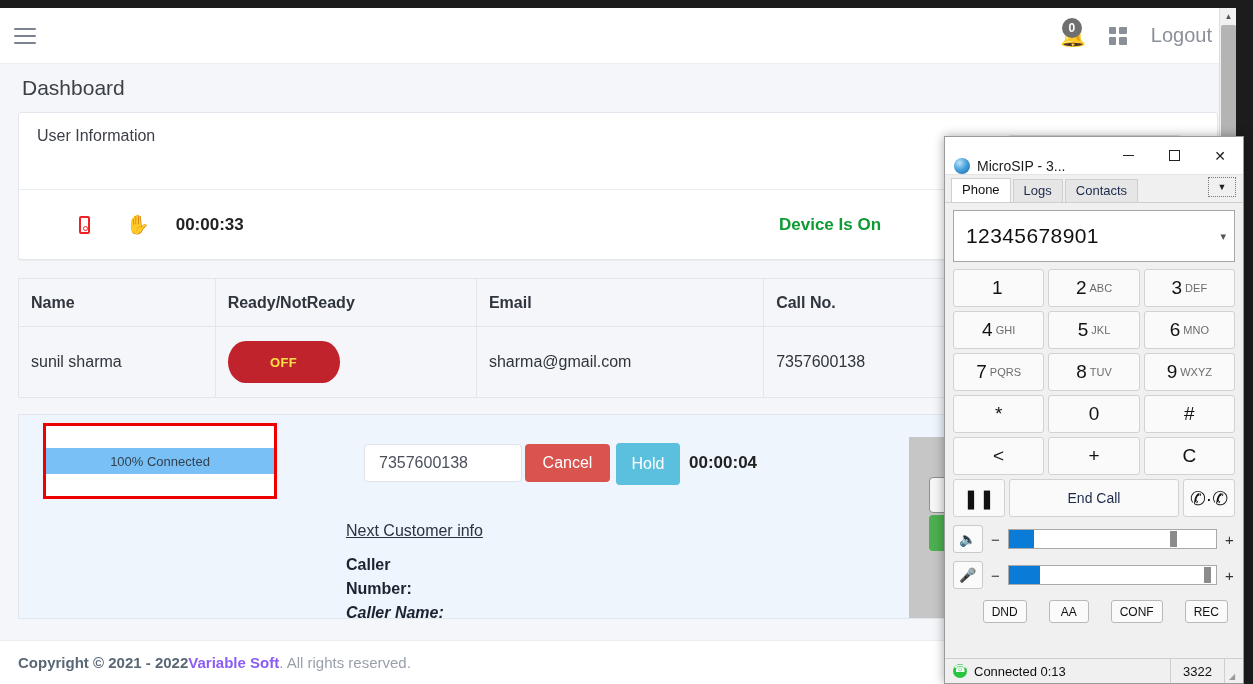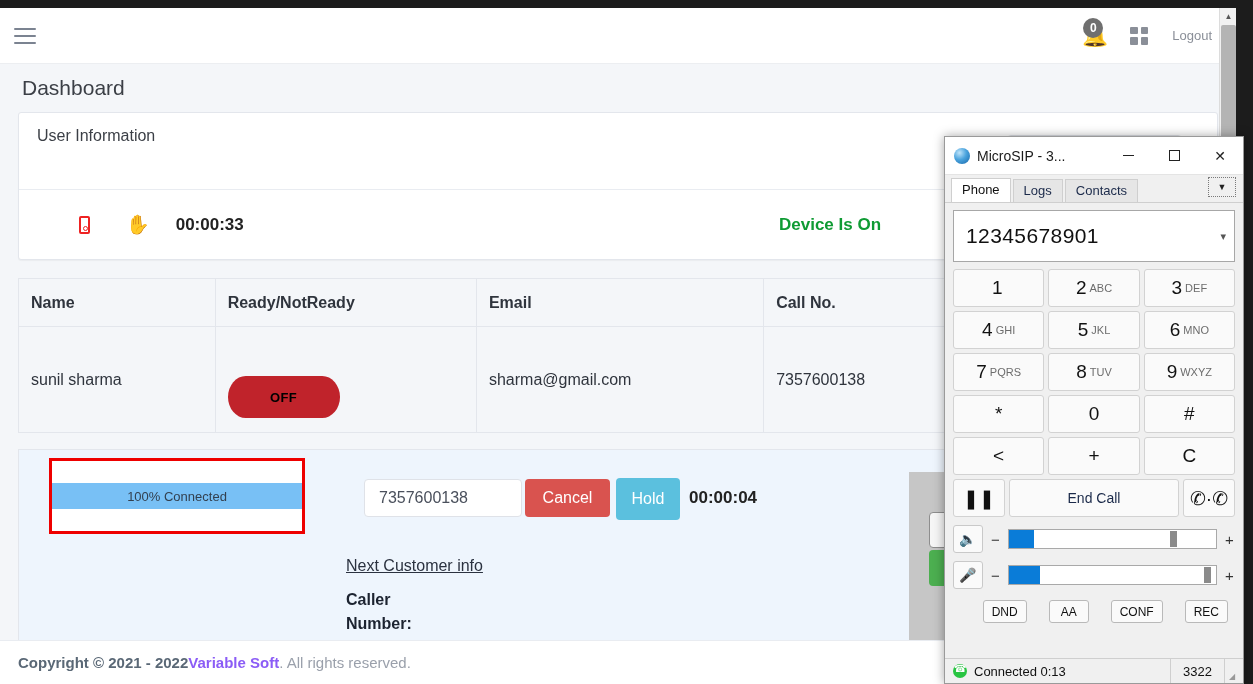--- a/index.html
+++ b/index.html
@@ -53,21 +53,21 @@
     background: #6f6f6f; color: #fff;
     font-size: 12px; font-weight: bold;
     display: flex; align-items: center; justify-content: center;
   }
   .grid-icon {
     width: 18px; height: 18px;
     display: grid; grid-template-columns: 1fr 1fr; grid-template-rows: 1fr 1fr; gap: 3px;
   }
   .grid-icon i { background: #8a8f98; display: block; border-radius: 1px; }
   .logout-link {
-    font-size: 13px; color: #8a8f98; text-decoration: none;
+    font-size: 20px; color: #8a8f98; text-decoration: none;
   }
 
   .page-title {
     font-size: 21px; color: #3b3f46; font-weight: 400;
     padding: 12px 0 12px 22px;
     background: #f4f6f9;
   }
   .content-area {
     background: #f4f6f9;
     padding: 0 18px 0 18px;
@@ -122,37 +122,37 @@
   table.agents th { font-weight: bold; height: 48px; }
   table.agents td { height: 70px; }
   .col-name { width: 152px; }
   .col-ready { width: 202px; }
   .col-email { width: 222px; }
   .col-phone { width: 145px; }
   .col-ext { width: 178px; }
   .off-pill {
     display: inline-flex; align-items: center; justify-content: center;
     width: 112px; height: 42px;
-    background: #c0232b; color: #000000;
+    background: #c0232b; color: #fde047;
     border-radius: 22px/26px;
     font-size: 13px; font-weight: bold; letter-spacing: .4px;
-    border: none; cursor: pointer; margin-top: 35px;
+    border: none; cursor: pointer;
   }
 
   .call-panel {
     margin-top: 16px;
     background: #eef5fd;
     border: 1px solid #e3e6ec;
     height: 205px;
     position: relative;
     overflow: hidden;
   }
   .conn-box {
-    position: absolute; left: 30px; top: 8px;
-    width: 256px; height: 76px;
+    position: absolute; left: 24px; top: 8px;
+    width: 234px; height: 76px;
     border: 3px solid #ee0000;
     background: #fff;
     display: flex; align-items: center; justify-content: center;
   }
   .progress {
     width: 252px; height: 26px;
     background: #78c0f5;
     display: flex; align-items: center; justify-content: center;
     font-size: 13px; color: #33404f;
   }
@@ -246,21 +246,21 @@
     position: absolute;
     left: 944px; top: 136px;
     width: 300px; height: 548px;
     background: #f0f0f0;
     border: 1px solid #9a9a9a;
     box-shadow: 0 0 10px rgba(0,0,0,.35);
     display: flex; flex-direction: column;
   }
   .ms-title {
     height: 38px; background: #ffffff;
-    display: flex; align-items: center;
+    display: flex; align-items: flex-end;
     border-bottom: 1px solid #e4e4e4;
   }
   .ms-appicon {
     width: 16px; height: 16px; border-radius: 50%;
     margin: 0 7px 0 9px; flex: 0 0 auto;
     background: radial-gradient(circle at 34% 30%, #bfe4fa 0%, #4aa3dd 45%, #1565a8 100%);
   }
   .ms-title-text { font-size: 14px; color: #1a1a1a; }
   .ms-winbtns { margin-left: auto; display: flex; height: 100%; }
   .ms-winbtn {

